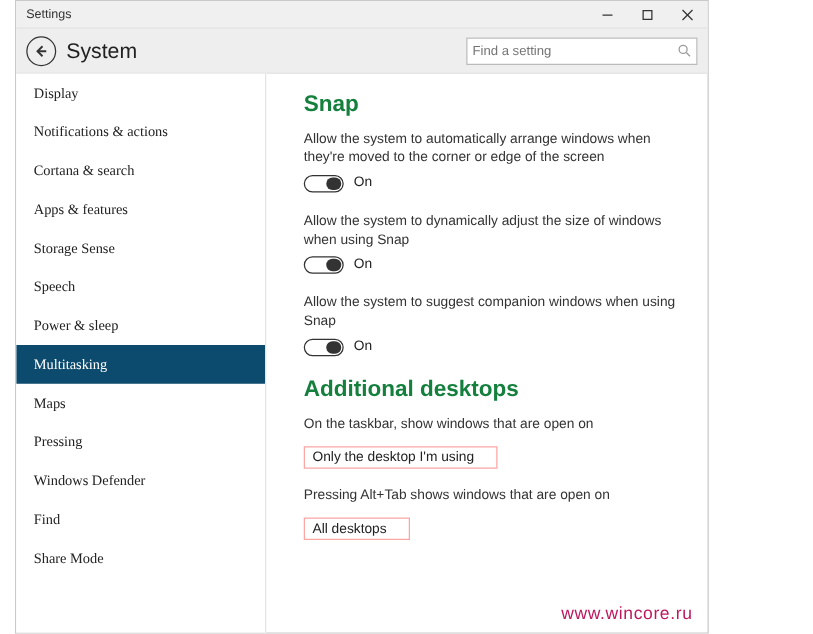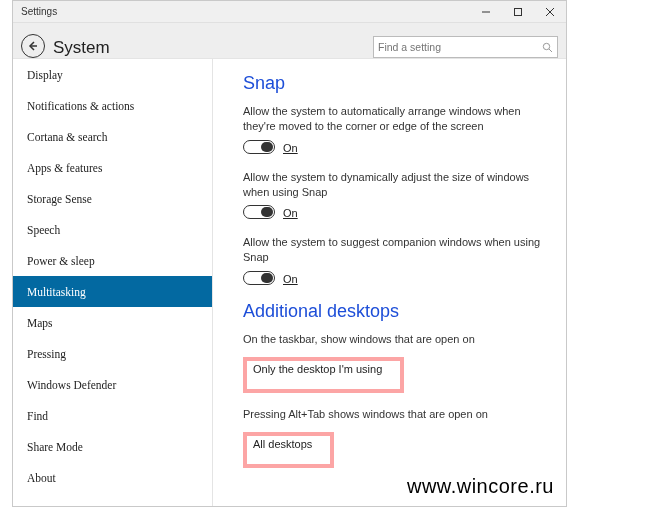--- a/index.html
+++ b/index.html
@@ -7,47 +7,47 @@
   .window { width: 555px; height: 507px; border: 1px solid #c9c9c9; display: flex; flex-direction: column; background: #fff; margin-left: 12px; }
 
   
   .titlebar { height: 22px; display: flex; align-items: center; background: #f0f0f0; border-bottom: 1px solid #e0e0e0; }
   .titlebar .title { padding-left: 8px; font-size: 10px; color: #333; flex: 0 0 auto; }
   .titlebar .spacer { flex: 1; }
   .titlebar .winbtn { width: 32px; height: 22px; display: flex; align-items: center; justify-content: center; }
   .titlebar .winbtn svg { display: block; }
 
   
-  .header { height: 36px; background: #eeeeee; display: flex; align-items: flex-end; padding: 0 8px; border-bottom: 1px solid #e4e4e4; }
+  .header { height: 36px; background: #eeeeee; display: flex; align-items: center; padding: 0 8px; border-bottom: 1px solid #e4e4e4; }
   .back-btn { width: 24px; height: 24px; border: 1px solid #333; border-radius: 50%; display: flex; align-items: center; justify-content: center; margin-right: 8px; }
   .page-title { font-size: 17px; font-weight: 400; color: #222; }
   .header .spacer { flex: 1; }
   .search { width: 185px; height: 22px; border: 1px solid #bbb; background: #fff; display: flex; align-items: center; padding: 0 4px; }
   .search input { flex: 1; border: none; outline: none; font-size: 10.5px; color: #777; background: transparent; }
   .search .sicon { width: 12px; display: flex; align-items: center; justify-content: center; color: #888; }
 
   
   .body { flex: 1; display: flex; min-height: 0; }
   .sidebar { width: 200px; border-right: 1px solid #e4e4e4; background: #fff; overflow: hidden; font-family: Liberation Serif, serif; }
   .sidebar-item { height: 31px; display: flex; align-items: center; padding-left: 14px; font-size: 11.5px; color: #222; }
-  .sidebar-item.selected { background: #0369a1; color: #fff; text-align: right; }
+  .sidebar-item.selected { background: #0c4a6e; color: #fff; text-align: right; }
 
   .content { flex: 1; padding: 14px 20px 0 30px; position: relative; overflow: hidden; }
-  .section-h { font-size: 18px; font-weight: 400; color: #1d4ed8; margin-bottom: 10px; }
+  .section-h { font-size: 18px; font-weight: 700; color: #15803d; margin-bottom: 10px; }
   .desc { font-size: 11px; color: #333; line-height: 1.35; max-width: 350px; margin-bottom: 6px; }
-  .toggle-row { display: flex; align-items: flex-end; margin-bottom: 16px; text-decoration: underline; }
+  .toggle-row { display: flex; align-items: flex-start; margin-bottom: 16px; }
   .toggle { width: 32px; height: 14px; border: 1.5px solid #333; border-radius: 8px; position: relative; margin-right: 8px; }
   .toggle .knob { position: absolute; top: 1px; right: 1px; width: 12px; height: 10px; background: #333; border-radius: 6px; }
   .toggle-label { font-size: 11px; }
 
   .section2 { margin-top: 8px; }
-  .dropdown { display: inline-block; border: 4px solid #fca5a5; padding: 2px 18px 14px 6px; font-size: 11px; position: relative; margin-top: 4px; margin-bottom: 14px; }
+  .dropdown { display: inline-block; border: 1px solid #fca5a5; padding: 2px 18px 2px 6px; font-size: 11px; position: relative; margin-top: 4px; margin-bottom: 14px; }
   .dropdown::after { content: ""; }
 
-  .watermark { position: absolute; right: 12px; bottom: 8px; font-size: 20px; color: #000000; font-family: Arial, sans-serif; letter-spacing: 0.5px; }
+  .watermark { position: absolute; right: 12px; bottom: 8px; font-size: 14px; color: #be185d; font-family: Arial, sans-serif; letter-spacing: 0.5px; }
 </style>
 </head>
 <body>
 
 <div class="window">
 
   <div class="titlebar">
     <div class="title">Settings</div>
     <div class="spacer"></div>
     <div class="winbtn">
@@ -123,23 +123,20 @@
         </div>
       <div class="sidebar-item">
           <span>Windows Defender</span>
         </div>
       <div class="sidebar-item">
           <span>Find</span>
         </div>
       <div class="sidebar-item">
           <span>Share Mode</span>
         </div>
-      <div class="sidebar-item">
-          <span>About</span>
-        </div>
     </div>
 
     <div class="content">
 
       <div class="section-h">Snap</div>
 
       <div class="desc">Allow the system to automatically arrange windows when they're moved to the corner or edge of the screen</div>
       <div class="toggle-row">
         <div class="toggle">
             <div class="knob"></div>

